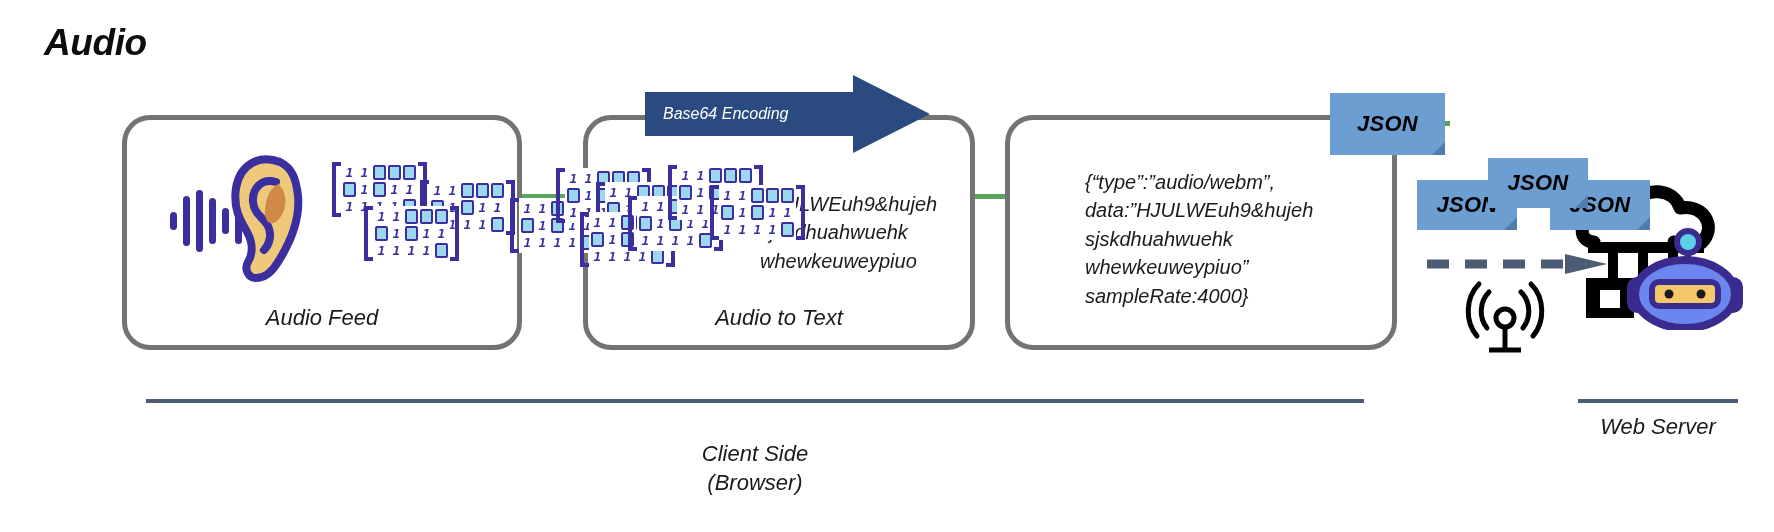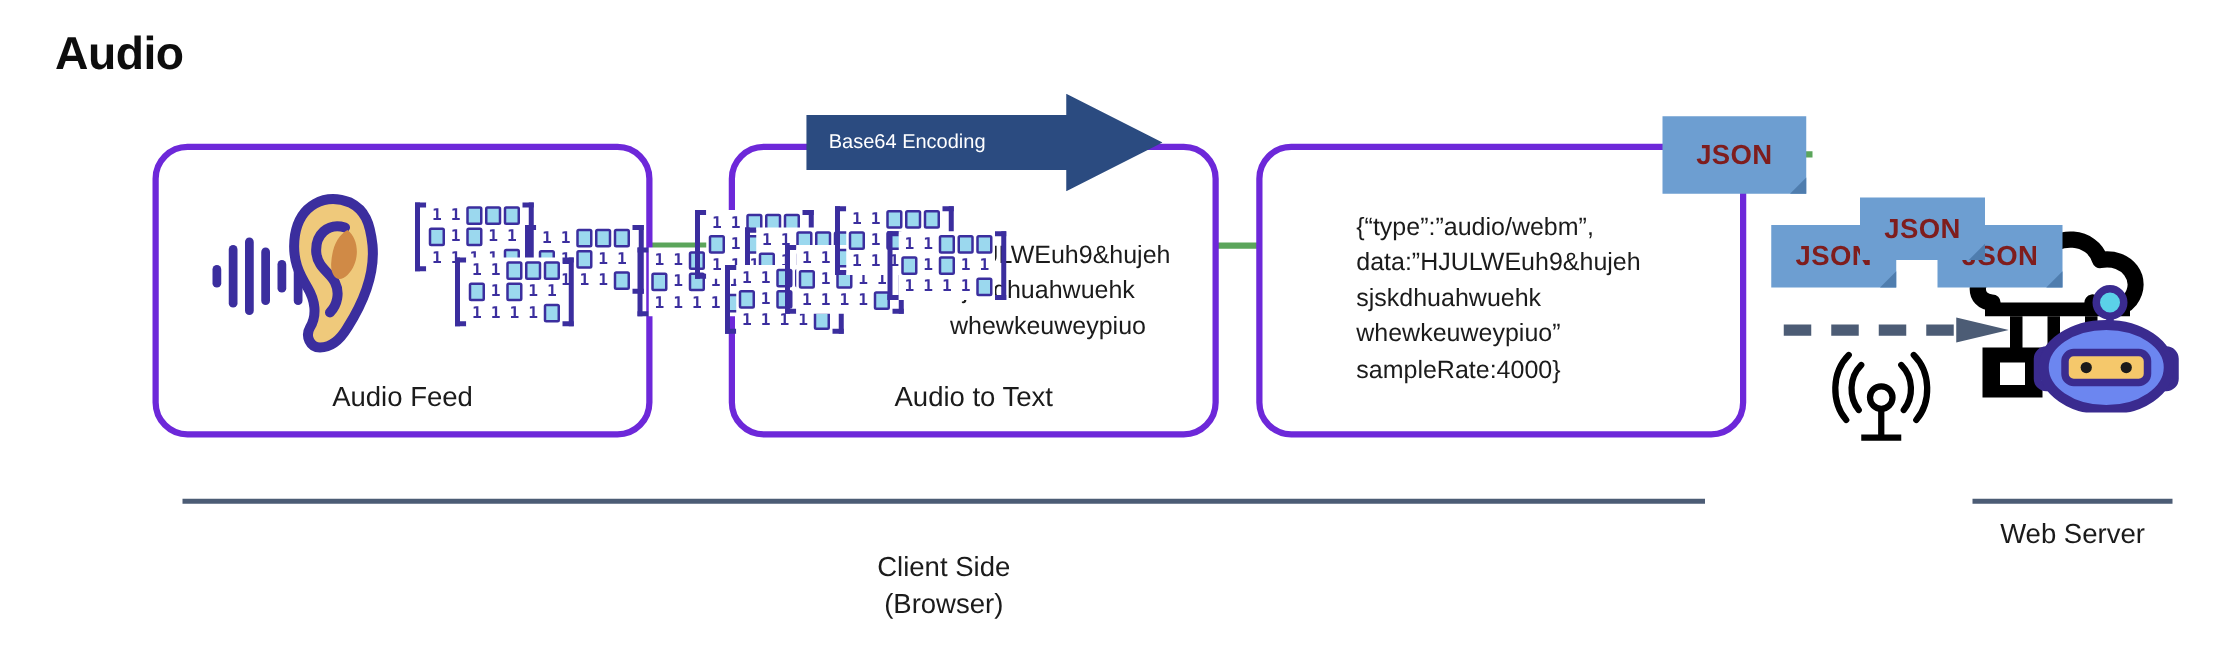--- a/index.html
+++ b/index.html
@@ -3,33 +3,33 @@
 <meta charset="utf-8">
 <style>
   html,body{margin:0;padding:0;}
   body{
     width:1774px;height:532px;
     background:#ffffff;
     font-family:"Liberation Sans","DejaVu Sans",sans-serif;
     overflow:hidden;
     position:relative;
   }
-  #root{position:absolute;left:0;top:0;width:1424px;height:532px;}
+  #root{position:absolute;left:0;top:0;width:1424px;height:532px;font-style:italic;}
 
   
   .title{
     position:absolute;left:44px;top:22px;
     font-size:37px;font-weight:bold;color:#0d0d0d;
     letter-spacing:-0.4px;
   }
 
   
   .stage{
     position:absolute;
-    border:5px solid #6d28d9;
+    border:5px solid #737373;
     border-radius:28px;
     background:#ffffff;
     box-sizing:border-box;
   }
   #stage-audio   {left:122px; top:115px; width:400px; height:235px;}
   #stage-binary  {left:583px; top:115px; width:392px; height:235px;}
   #stage-json    {left:1005px;top:115px; width:392px; height:235px;}
 
   .stage-label{
     position:absolute;
@@ -95,21 +95,21 @@
     font-size:20px;line-height:1.42;color:#1b1b1b;
     white-space:pre-line;
   }
   #b64-text{left:760px;top:190px;}
   #json-text{left:1085px;top:168px;}
 
   
   .jsoncard{
     position:absolute;
     background:#6D9ED1;
-    color:#7f1d1d;
+    color:#000000;
     font-size:22px;font-weight:bold;
     display:flex;align-items:center;justify-content:center;
     letter-spacing:0.3px;
   }
   .jsoncard::after{
     content:"";
     position:absolute;right:0;bottom:0;
     border-width:0 0 13px 13px;
     border-style:solid;
     border-color:transparent transparent #4F7DAE transparent;

